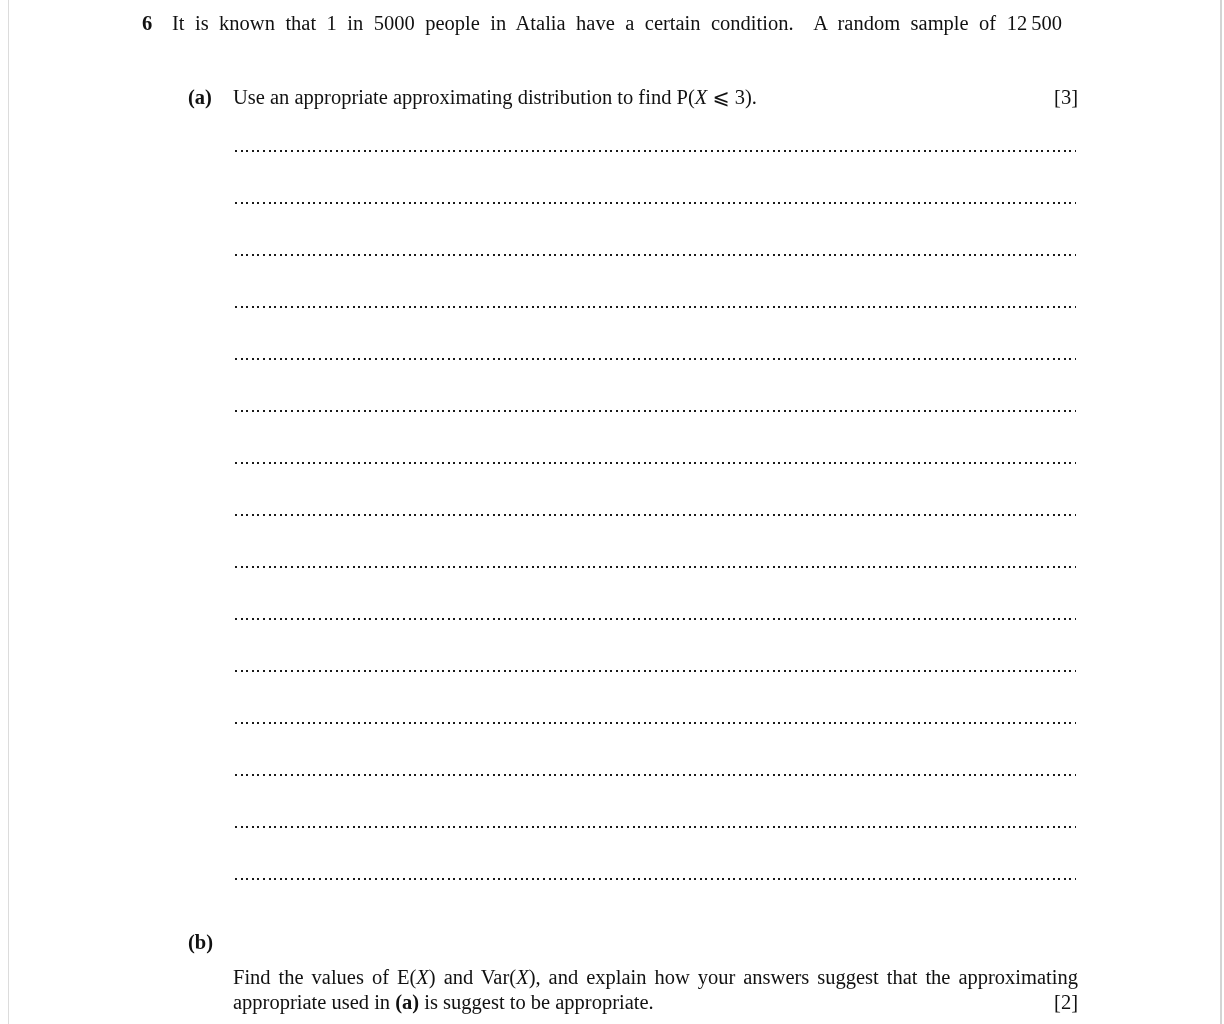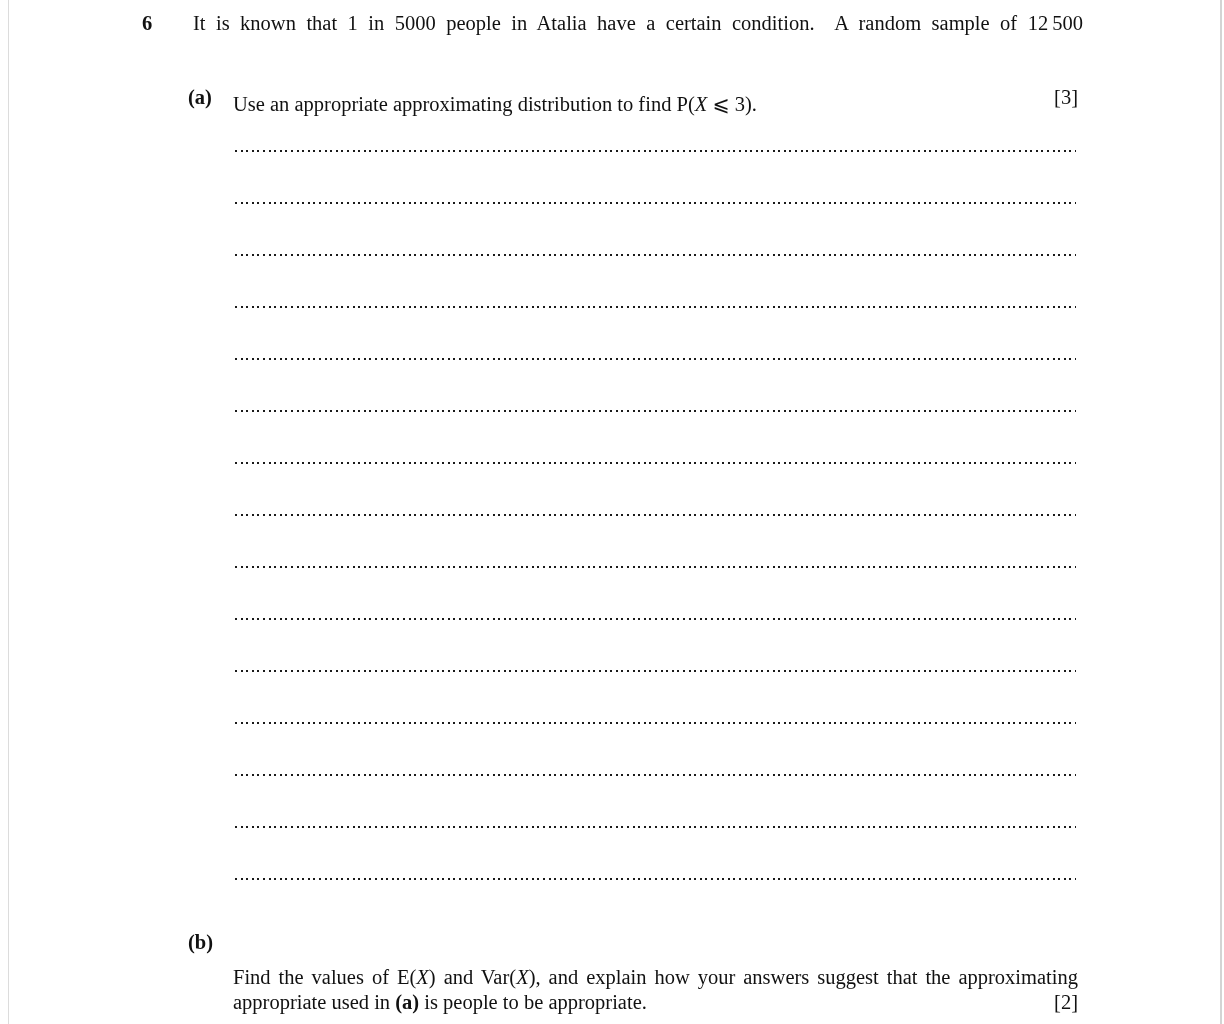--- a/index.html
+++ b/index.html
@@ -28,21 +28,21 @@
     position: absolute;
     left: 142px;
     top: 11px;
     font-size: 20.5px;
     line-height: 24px;
     font-weight: bold;
   }
 
   .intro {
     position: absolute;
-    left: 193px;
+    left: 172px;
     top: 11px;
     width: 890px;
     font-size: 20.5px;
     line-height: 24px;
   }
   .jline {
     text-align: justify;
     text-align-last: justify;
     white-space: normal;
   }
@@ -65,21 +65,21 @@
   }
   .plabel {
     position: absolute;
     left: 0;
     top: 0;
     font-weight: bold;
   }
   .part-a .ptext {
     position: absolute;
     left: 45px;
-    top: 7px;
+    top: 0;
     width: 800px;
     white-space: nowrap;
   }
   .part-a .mark {
     position: absolute;
     right: 0;
     top: 0;
   }
   .part-b .pbody {
     position: relative;
@@ -144,16 +144,16 @@
     <div class="dotline"></div>
     <div class="dotline"></div>
     <div class="dotline"></div>
     <div class="dotline"></div>
   </div>
 
 <div class="part part-b">
   <span class="plabel">(b)</span>
   <div class="pbody">
     <div class="jline"><span>Find the values of E(</span><span class="var">X</span><span>) and Var(</span><span class="var">X</span><span>), and explain how your answers suggest that the approximating</span></div>
-    <div><span>appropriate used in </span><span class="inline-bold">(a)</span><span> is people to be appropriate.</span></div>
+    <div><span>appropriate used in </span><span class="inline-bold">(a)</span><span> is suggest to be appropriate.</span></div>
     <span class="mark">[2]</span>
   </div>
 </div>
 
 </body></html>

